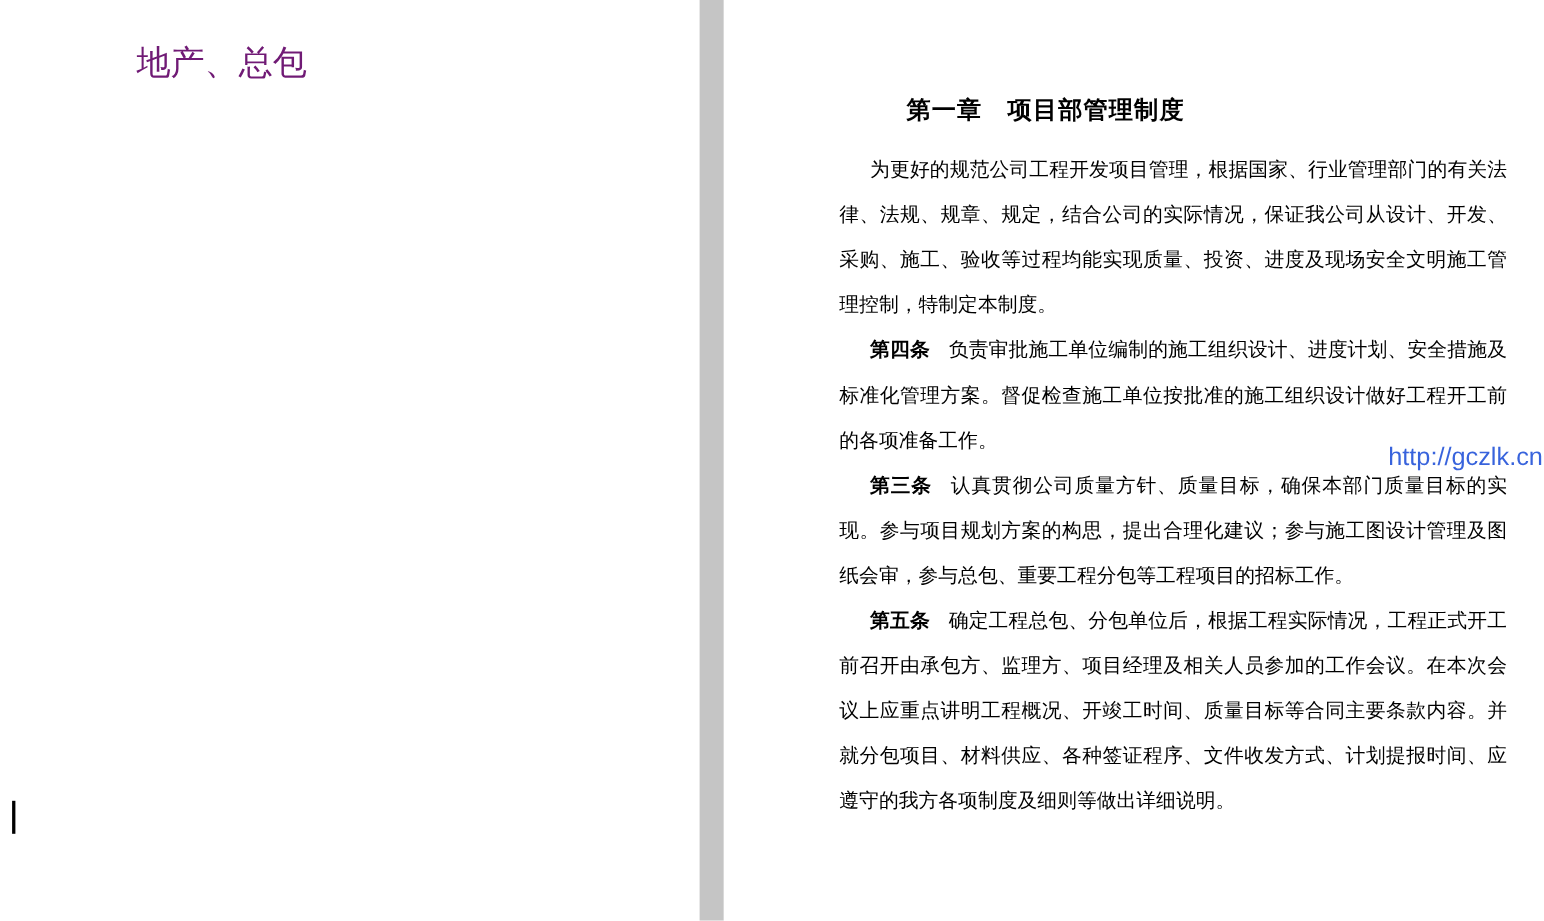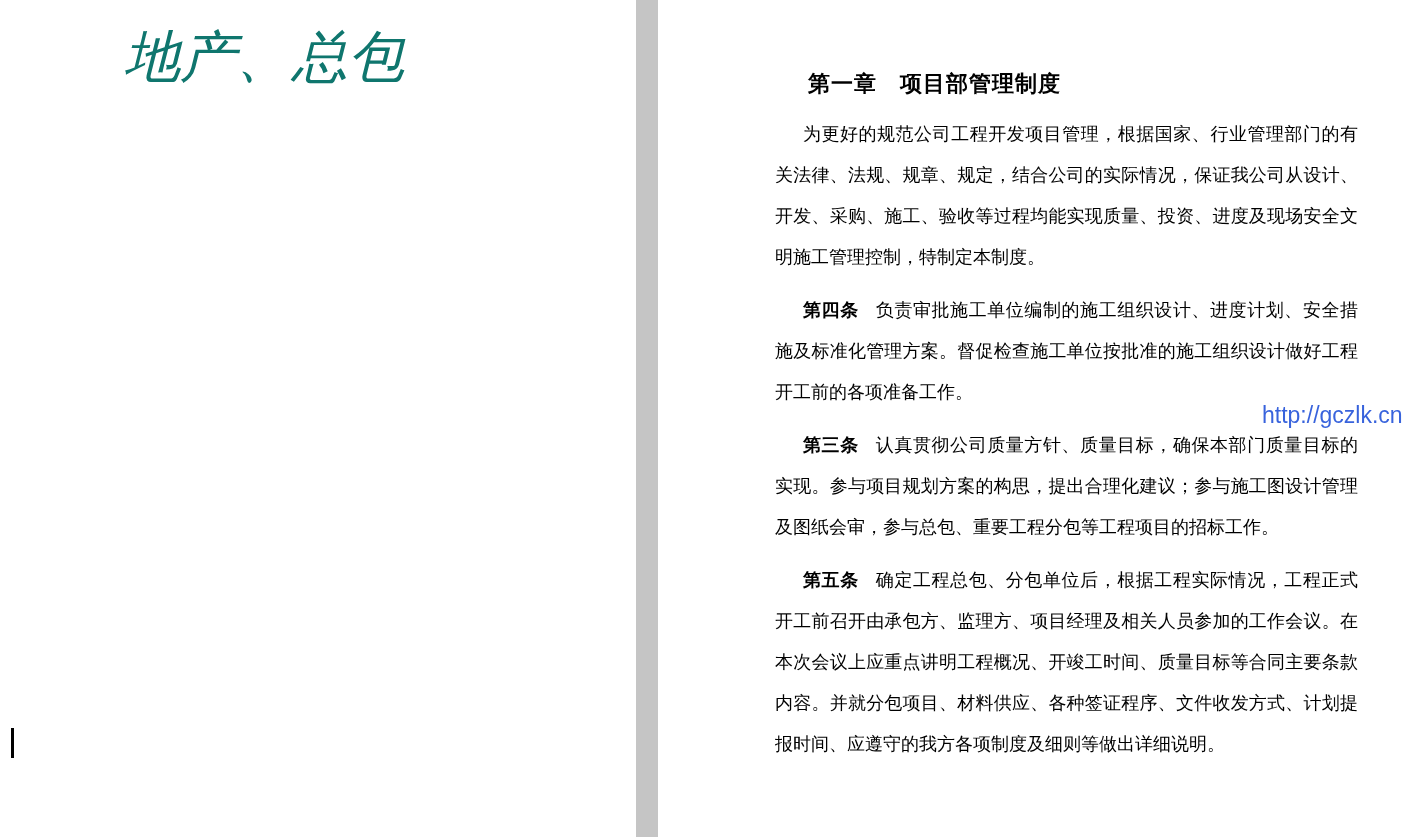--- a/index.html
+++ b/index.html
@@ -11,27 +11,26 @@
   }
   .stage { position: relative; width: 1404px; height: 837px; background: #ffffff; }
 
   
   .page-left {
     position: absolute; left: 0; top: 0; width: 636px; height: 837px;
     background: #ffffff;
   }
   .doc-title-line {
     position: absolute;
-    font-size: 56px;
+    font-size: 31px;
     line-height: 52px;
-    color: #0f766e;
+    color: #701a75;
     font-family: "Liberation Serif", "DejaVu Serif", serif;
     white-space: nowrap;
     letter-spacing: 0px;
-    font-style: italic;
   }
   .doc-title-line.l1 { left: 124px; top: 31px; }
   .doc-title-line.l2 { left: 36px;  top: 91px; }
 
   .caret {
     position: absolute; left: 11px; top: 728px;
     width: 3px; height: 30px;
     background: #000000;
   }
 
@@ -44,28 +43,28 @@
   
   .page-right {
     position: absolute; left: 658px; top: 0; width: 746px; height: 837px;
     background: #ffffff;
   }
   .page-right .content {
     position: absolute; left: 105px; top: 0; width: 607px;
     color: #000000;
   }
   .chapter-heading {
-    margin: 0; padding: 66px 0 0 45px;
+    margin: 16px; padding: 66px 0 0 45px;
     font-size: 22px; font-weight: bold;
     line-height: 36px;
     letter-spacing: 1px;
     white-space: nowrap;
   }
   .body-text p {
-    margin: 12px; padding: 0;
+    margin: 0; padding: 0;
     font-size: 18px;
     line-height: 41px;
     text-align: justify;
     text-indent: 28px;
     color: #000000;
   }
   .body-text { margin-top: 7px; }
   .clause-label { font-weight: bold; }
   .clause-label:not(:empty) { margin-right: 0.95em; }
 

